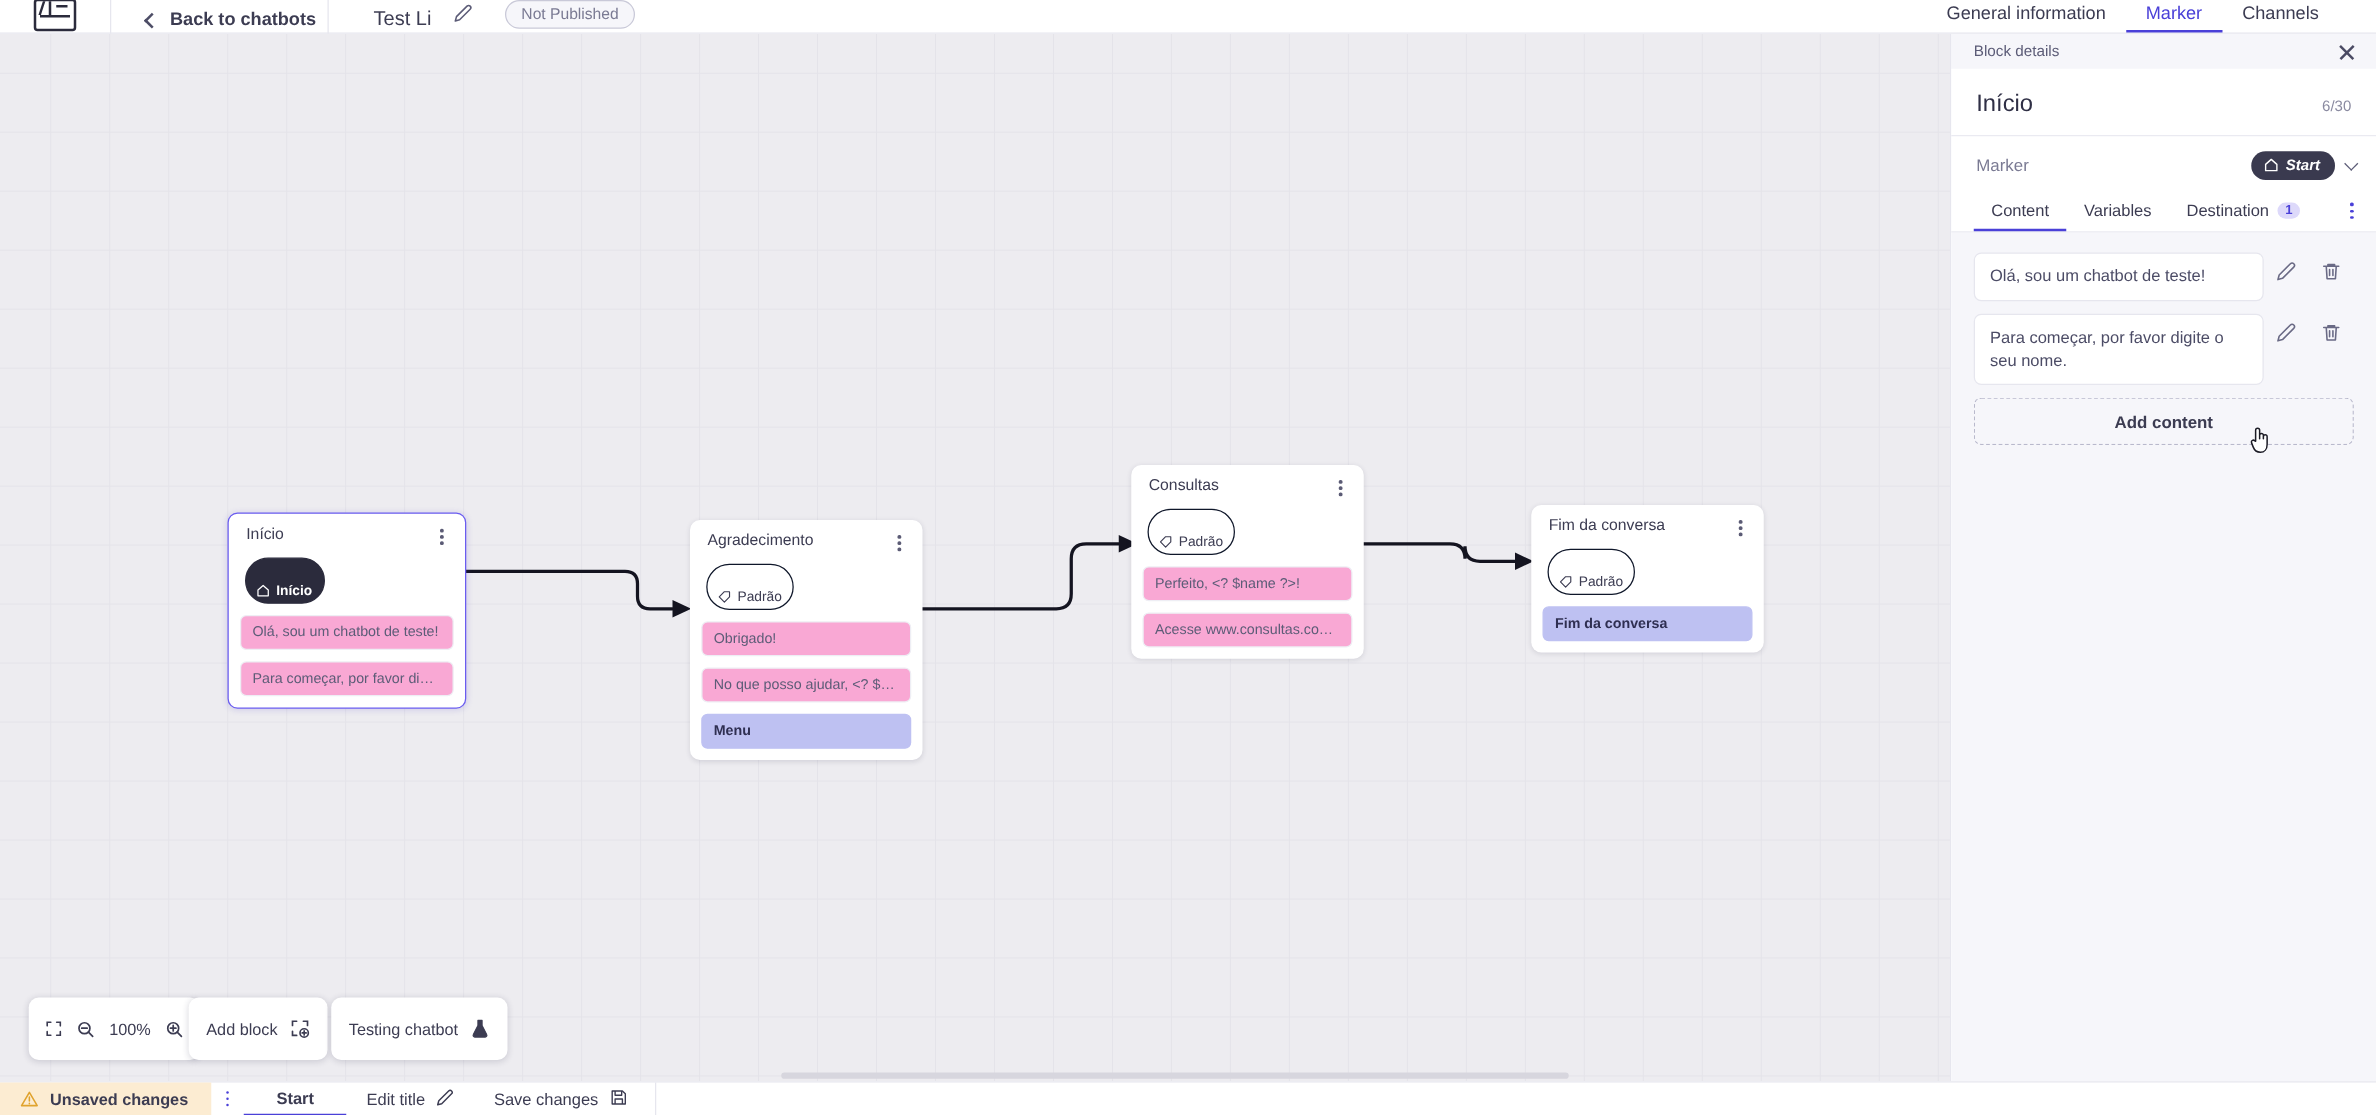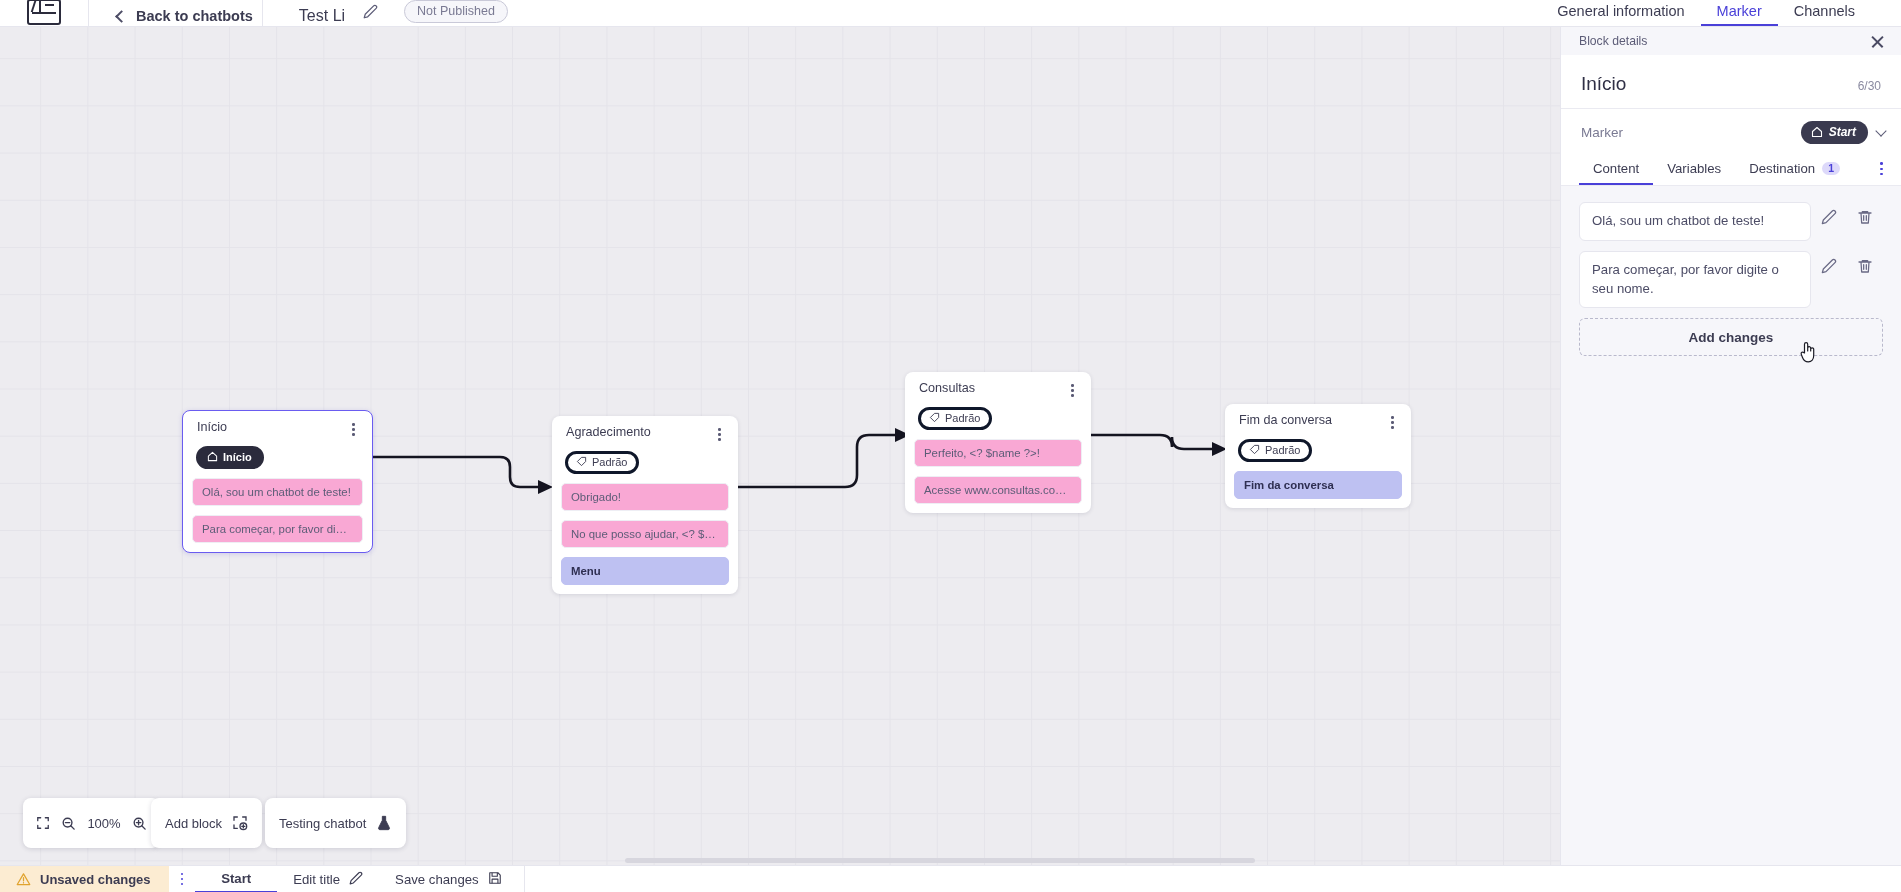--- a/index.html
+++ b/index.html
@@ -102,22 +102,22 @@
     display: flex; align-items: flex-start; justify-content: space-between;
     padding: 0 4px 0 5px;
   }
   .node-title { font-size: 12.6px; color: #3c3c52; line-height: 1.1; }
   .kebab { display: flex; flex-direction: column; gap: 2.5px; padding: 2px 4px; cursor: pointer; flex:none;}
   .kebab i { width: 2.6px; height: 2.6px; border-radius: 50%; background: #5b5b75; display:block;}
 
   .tag-row { padding: 8px 0 0 4px; }
   .tag {
     display: inline-flex; align-items: center; gap: 5px;
-    border: 3px solid #0f172a; border-radius: 999px;
-    padding: 2px 9px 3px 8px;
+    border: 1px solid #0f172a; border-radius: 999px;
+    padding: 20px 9px 3px 8px;
     font-size: 11px; color: #3c3c52; background: #fff;
   }
   .tag.start {
     background: #2b2b3c; color: #ffffff; border-color: #2b2b3c;
     font-weight: bold;
   }
   .msg {
     margin-top: 9px;
     background: #f9a8d4;
     border: 1px solid #eeeef4;
@@ -523,21 +523,21 @@
             </svg>
           </span>
           <span class="icon-btn">
             <svg width="16" height="16" viewBox="0 0 24 24" fill="none" stroke="#6a6a85" stroke-width="1.9" stroke-linecap="round" stroke-linejoin="round">
               <path d="M3 6h18M8 6V4h8v2M6 6l1 15h10l1-15M10 10v7M14 10v7"></path>
             </svg>
           </span>
         </div>
       </div>
 
-      <div class="add-content">Add changes</div>
+      <div class="add-content">Add content</div>
     </div>
   </div>
 </div>
 
 <div class="cursor-hand">
   <svg width="20" height="24" viewBox="0 0 20 24" fill="#ffffff" stroke="#1b1b25" stroke-width="1.2" stroke-linejoin="round">
     <path d="M6.5 13V4.2a1.6 1.6 0 0 1 3.2 0V11V8.2a1.5 1.5 0 0 1 3 0V11V9.3a1.5 1.5 0 0 1 3 0v6.2c0 3.6-2.1 6.3-5.4 6.3-3.2 0-4.9-1.9-5.8-4.3l-1.3-3.4a1.5 1.5 0 0 1 2.6-1.4z"></path>
   </svg>
 </div>
 

